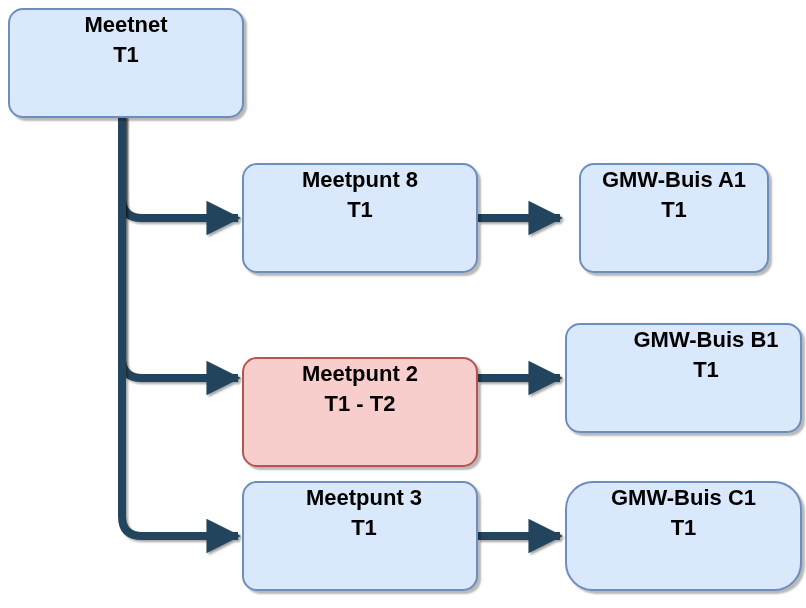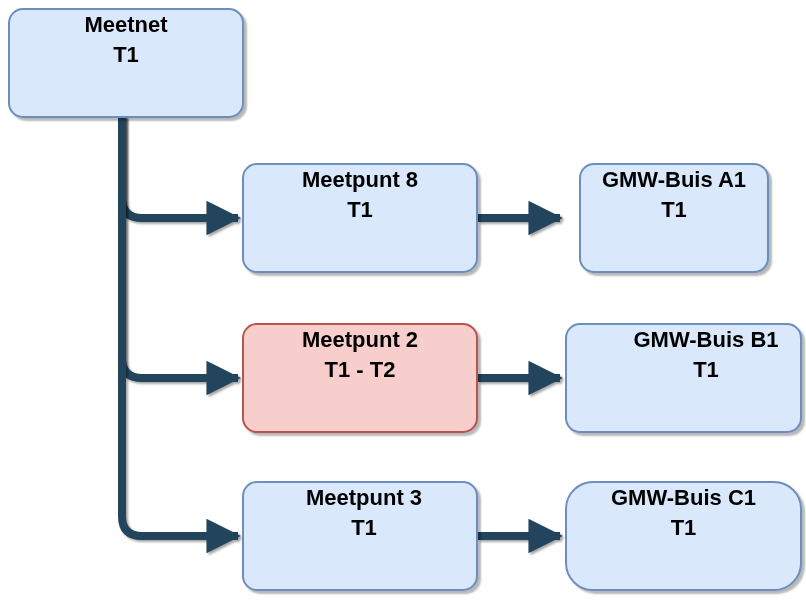--- a/index.html
+++ b/index.html
@@ -34,20 +34,21 @@
     justify-content: flex-start;
     text-align: center;
     color: #000000;
     font-weight: bold;
     font-size: 22px;
     line-height: 30px;
   }
   .node.highlight {
     background: var(--hl-fill, #f8cecc);
     border-color: var(--hl-border, #b85450);
+    margin-top: 34px;
   }
   .pos-meetnet   { left: 8px;   top: 8px;   }
   .pos-meetpunt1 { left: 242px; top: 163px; }
   .pos-meetpunt2 { left: 242px; top: 323px; }
   .pos-meetpunt3 { left: 242px; top: 481px; padding-left: 8px; }
   .pos-gmw_a1    { left: 565px; top: 163px; width: 190px; margin-left: 14px; }
   .pos-gmw_b1    { left: 565px; top: 323px; width: 237px; padding-left: 45px; }
   .pos-gmw_c1    { left: 565px; top: 481px; width: 237px; border-radius: 28px; }
 </style>
 </head>

